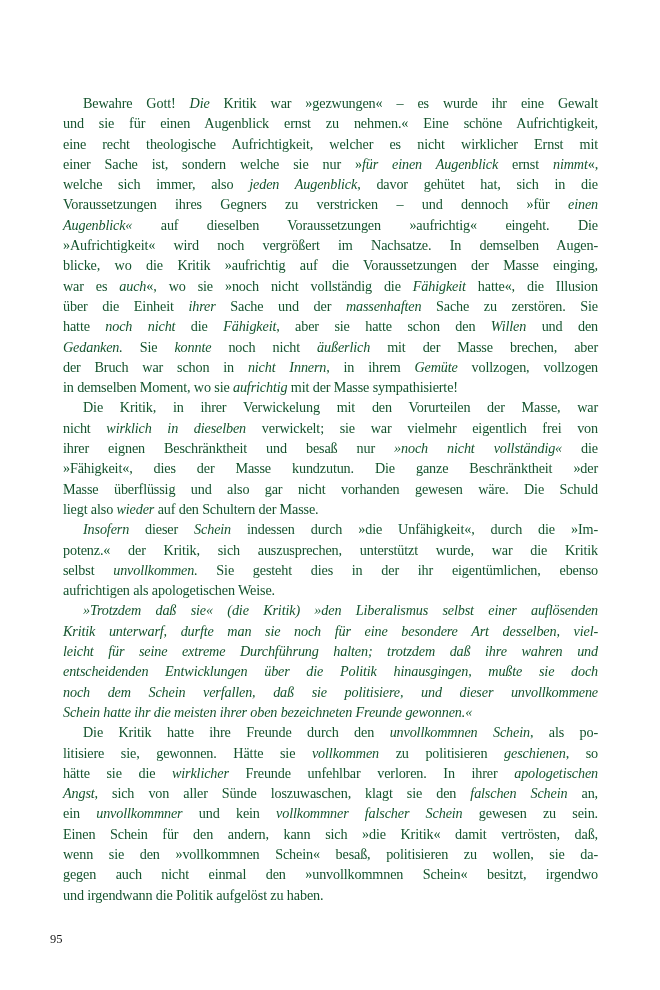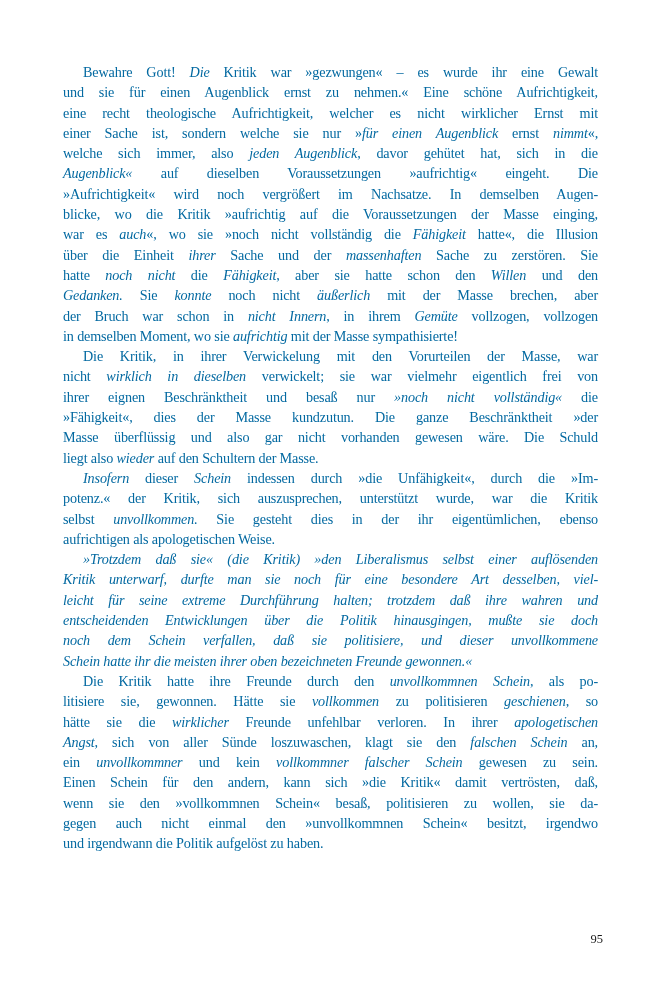--- a/index.html
+++ b/index.html
@@ -34,40 +34,41 @@
     text-indent: 20px;
   }
   .line.last {
     text-align-last: left;
   }
   .line em {
     font-style: italic;
   }
   .page-number {
     position: absolute;
-    left: 68px;
+    left: 50px;
     top: 931px;
     width: 535px;
-    text-align: right;
+    text-align: left;
     font-size: 12.5px;
     line-height: 16px;
     color: #1b1b1b;
     font-family: "Liberation Serif", serif;
   }
 </style>
 </head>
 <body>
 
 <div class="page" style="background: rgb(255, 255, 255);">
-  <div class="text-block" id="text-block" style="color: #0369a1;">
+  <div class="text-block" id="text-block" style="color: #14532d; margin-top: 31px;">
       <div class="line first">Bewahre Gott! <em>Die</em> Kritik war »gezwungen« – es wurde ihr eine Gewalt</div>
       <div class="line">und sie für einen Augenblick ernst zu nehmen.« Eine schöne Aufrichtigkeit,</div>
       <div class="line">eine recht theologische Aufrichtigkeit, welcher es nicht wirklicher Ernst mit</div>
       <div class="line">einer Sache ist, sondern welche sie nur »<em>für einen Augenblick</em> ernst <em>nimmt</em>«,</div>
       <div class="line">welche sich immer, also <em>jeden Augenblick</em>, davor gehütet hat, sich in die</div>
+      <div class="line">Voraussetzungen ihres Gegners zu verstricken – und dennoch »für <em>einen</em></div>
       <div class="line"><em>Augenblick«</em> auf dieselben Voraussetzungen »aufrichtig« eingeht. Die</div>
       <div class="line">»Aufrichtigkeit« wird noch vergrößert im Nachsatze. In demselben Augen-</div>
       <div class="line">blicke, wo die Kritik »aufrichtig auf die Voraussetzungen der Masse einging,</div>
       <div class="line">war es <em>auch</em>«, wo sie »noch nicht vollständig die <em>Fähigkeit</em> hatte«, die Illusion</div>
       <div class="line">über die Einheit <em>ihrer</em> Sache und der <em>massenhaften</em> Sache zu zerstören. Sie</div>
       <div class="line">hatte <em>noch nicht</em> die <em>Fähigkeit</em>, aber sie hatte schon den <em>Willen</em> und den</div>
       <div class="line"><em>Gedanken.</em> Sie <em>konnte</em> noch nicht <em>äußerlich</em> mit der Masse brechen, aber</div>
       <div class="line">der Bruch war schon in <em>nicht Innern</em>, in ihrem <em>Gemüte</em> vollzogen, vollzogen</div>
       <div class="line last">in demselben Moment, wo sie <em>aufrichtig</em> mit der Masse sympathisierte!</div>
       <div class="line first">Die Kritik, in ihrer Verwickelung mit den Vorurteilen der Masse, war</div>

